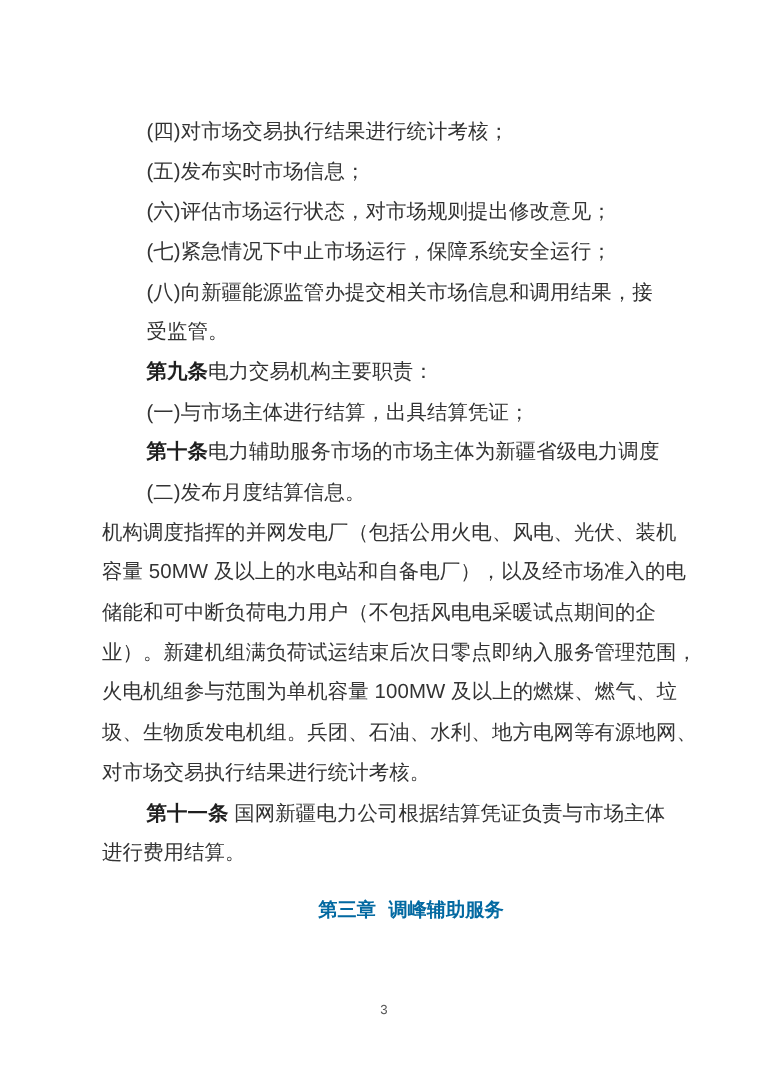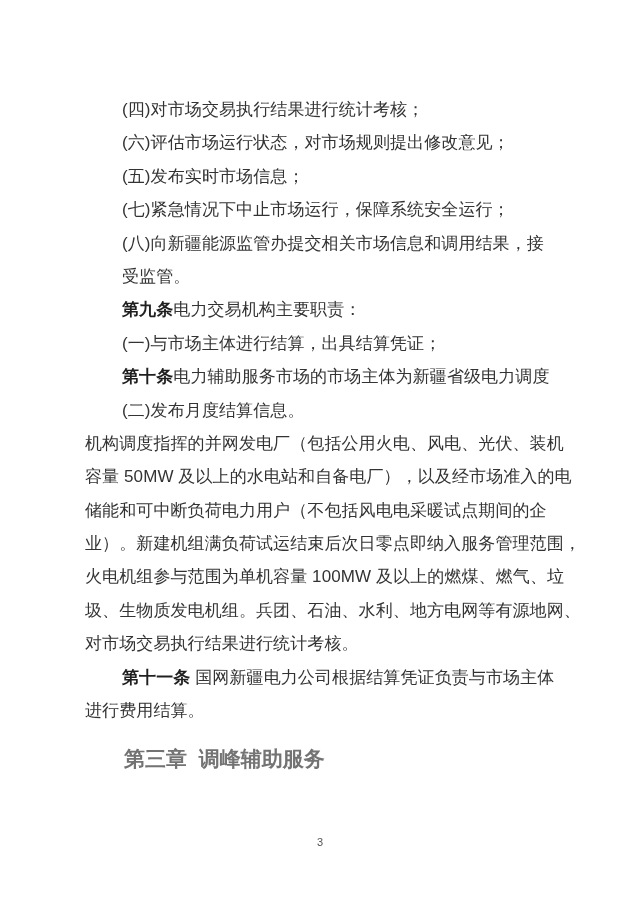--- a/index.html
+++ b/index.html
@@ -34,46 +34,46 @@
   }
   .ln b {
     font-weight: bold;
     color: #1f1f1f;
   }
   .chapter-heading {
     margin-top: 15px;
     height: 33px;
     line-height: 33px;
     padding-left: 39px;
-    text-align: left;
-    font-size: 21px;
+    text-align: center;
+    font-size: 16px;
     font-weight: bold;
-    color: #737373;
+    color: #0369a1;
     word-spacing: 6px;
     white-space: nowrap;
   }
   .page-number {
     position: absolute;
     top: 836px;
     left: 0;
     width: 640px;
     text-align: center;
     font-size: 11px;
     color: #555555;
   }
 </style>
 </head>
 <body>
 
 <div class="page">
   <div class="content">
 
     <div class="ln ind"><b></b><span>(四)对市场交易执行结果进行统计考核；</span></div>
+    <div class="ln ind"><b></b><span>(五)发布实时市场信息；</span></div>
     <div class="ln ind"><b></b><span>(六)评估市场运行状态，对市场规则提出修改意见；</span></div>
-    <div class="ln ind"><b></b><span>(五)发布实时市场信息；</span></div>
     <div class="ln ind"><b></b><span>(七)紧急情况下中止市场运行，保障系统安全运行；</span></div>
     <div class="ln ind"><b></b><span>(八)向新疆能源监管办提交相关市场信息和调用结果，接</span></div>
     <div class="ln ind"><b></b><span>受监管。</span></div>
     <div class="ln ind"><b>第九条</b><span>电力交易机构主要职责：</span></div>
     <div class="ln ind"><b></b><span>(一)与市场主体进行结算，出具结算凭证；</span></div>
     <div class="ln ind"><b>第十条</b><span>电力辅助服务市场的市场主体为新疆省级电力调度</span></div>
     <div class="ln ind"><b></b><span>(二)发布月度结算信息。</span></div>
     <div class="ln"><b></b><span>机构调度指挥的并网发电厂（包括公用火电、风电、光伏、装机</span></div>
     <div class="ln"><b></b><span>容量 50MW 及以上的水电站和自备电厂），以及经市场准入的电</span></div>
     <div class="ln"><b></b><span>储能和可中断负荷电力用户（不包括风电电采暖试点期间的企</span></div>

